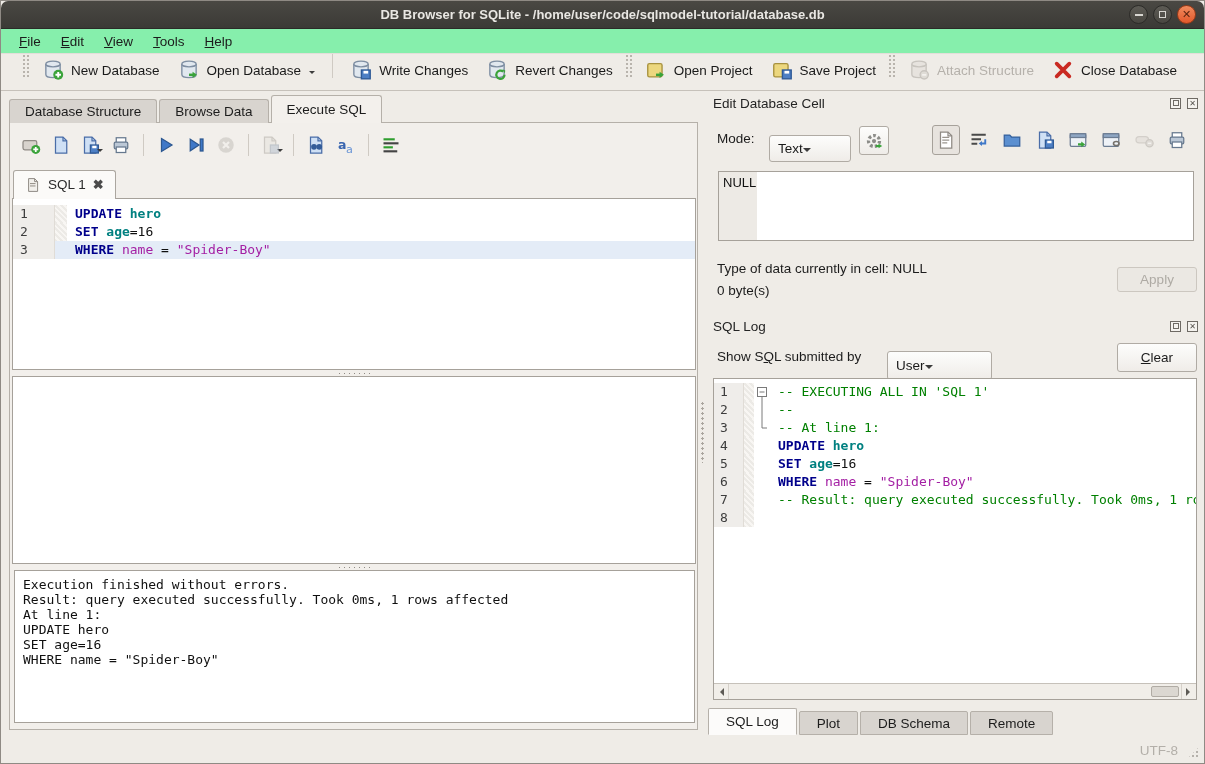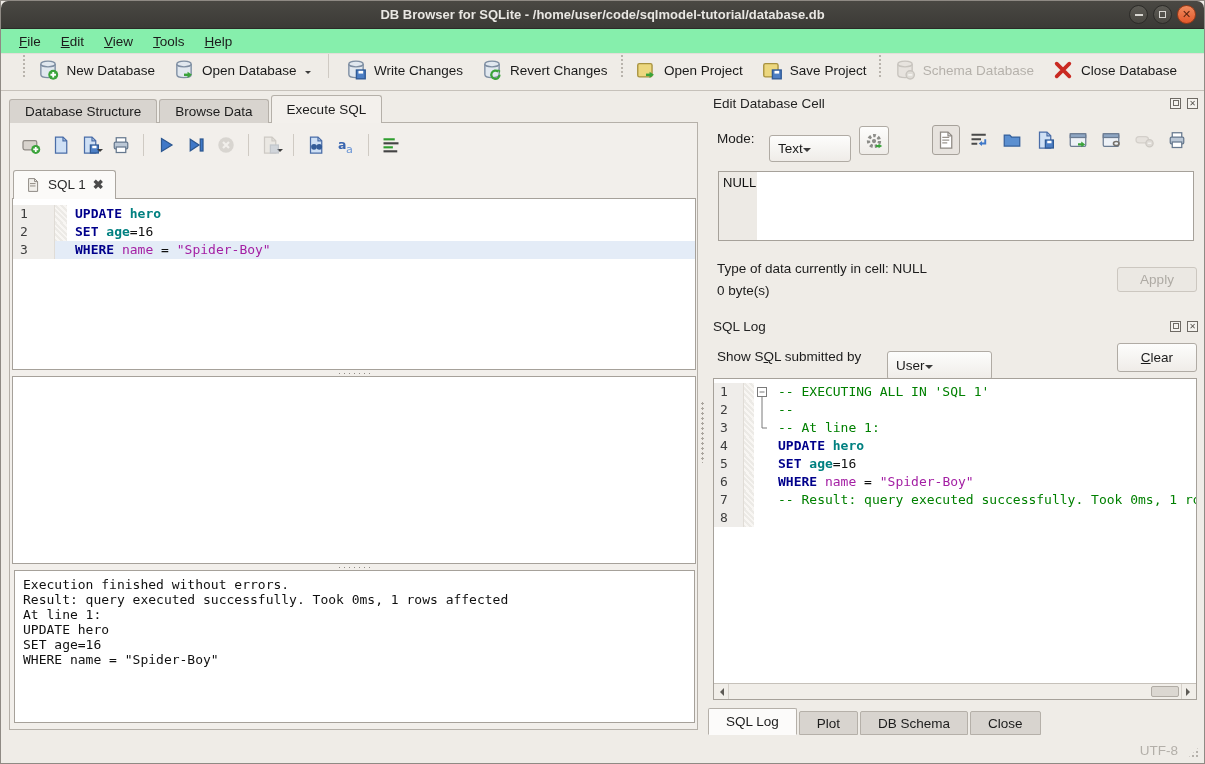--- a/index.html
+++ b/index.html
@@ -228,21 +228,21 @@
         <span>Save Project</span>
       </div>
       <span class="tb-handle"></span>
       <div class="tb-item disabled">
         <span class="icon" style="opacity: 0.45;"><svg width="22" height="22" viewBox="0 0 16 16">
             <path d="M2.8 3.6v7.6c0 1.3 2.3 2.3 5.2 2.3s5.2-1 5.2-2.3V3.6" fill="#dedad5" stroke="#9a958e"></path>
             <ellipse cx="8" cy="3.6" rx="5.2" ry="2.1" fill="#dedad5" stroke="#9a958e"></ellipse>
             <circle cx="11.8" cy="11.5" r="3" fill="#cdc9c3" stroke="#9a958e"></circle>
             <rect x="10.3" y="11" width="3" height="1.1" fill="#fff"></rect>
           </svg></span>
-        <span>Schema Database</span>
+        <span>Attach Structure</span>
       </div>
       <div class="tb-item">
         <span class="icon"><svg width="22" height="22" viewBox="0 0 16 16">
             <path d="M3.4 3.4l9.2 9.2M12.6 3.4L3.4 12.6" stroke="#c92a22" stroke-width="2.7" stroke-linecap="round"></path>
           </svg></span>
         <span>Close Database</span>
       </div>
     </div>
 
   <div class="tabs-left" id="main-tabs">
@@ -505,18 +505,18 @@
       <span class="hs-arrow right">
           <span class="tri-r"></span>
         </span>
     </div>
   </div>
 
   <div class="btabs" id="bottom-tabs">
       <div class="btab active">SQL Log</div>
       <div class="btab">Plot</div>
       <div class="btab">DB Schema</div>
-      <div class="btab">Close</div>
+      <div class="btab">Remote</div>
     </div>
 
   <span class="status-enc">UTF-8</span>
   <span class="grip"></span>
 </div>
 
 </body></html>

